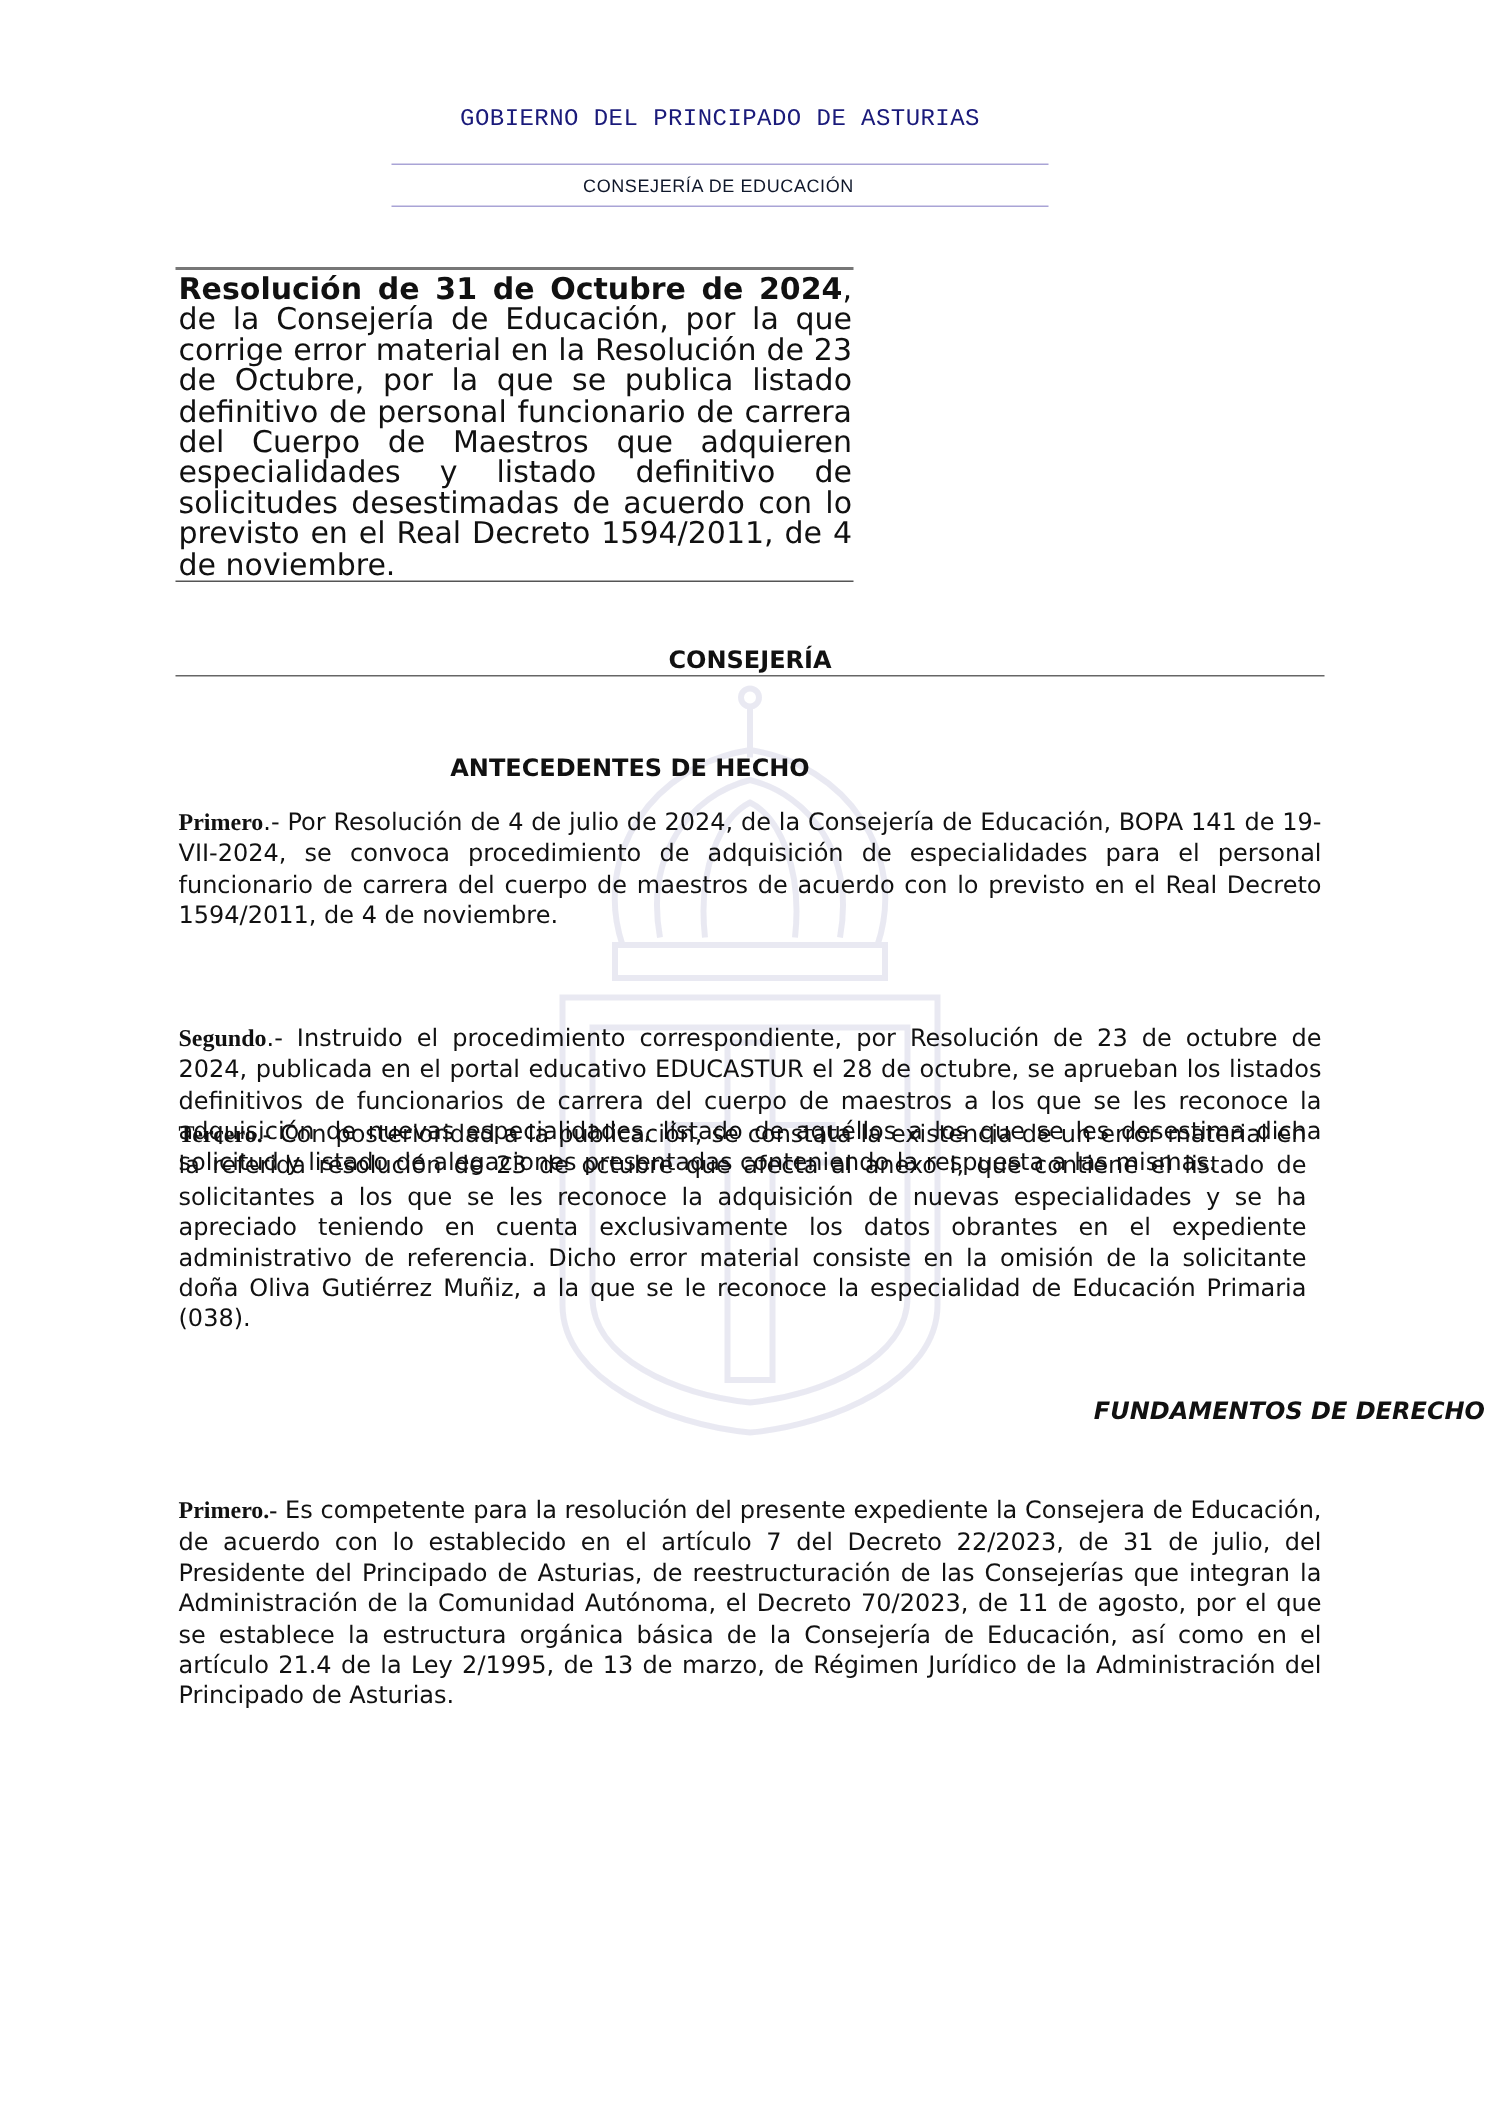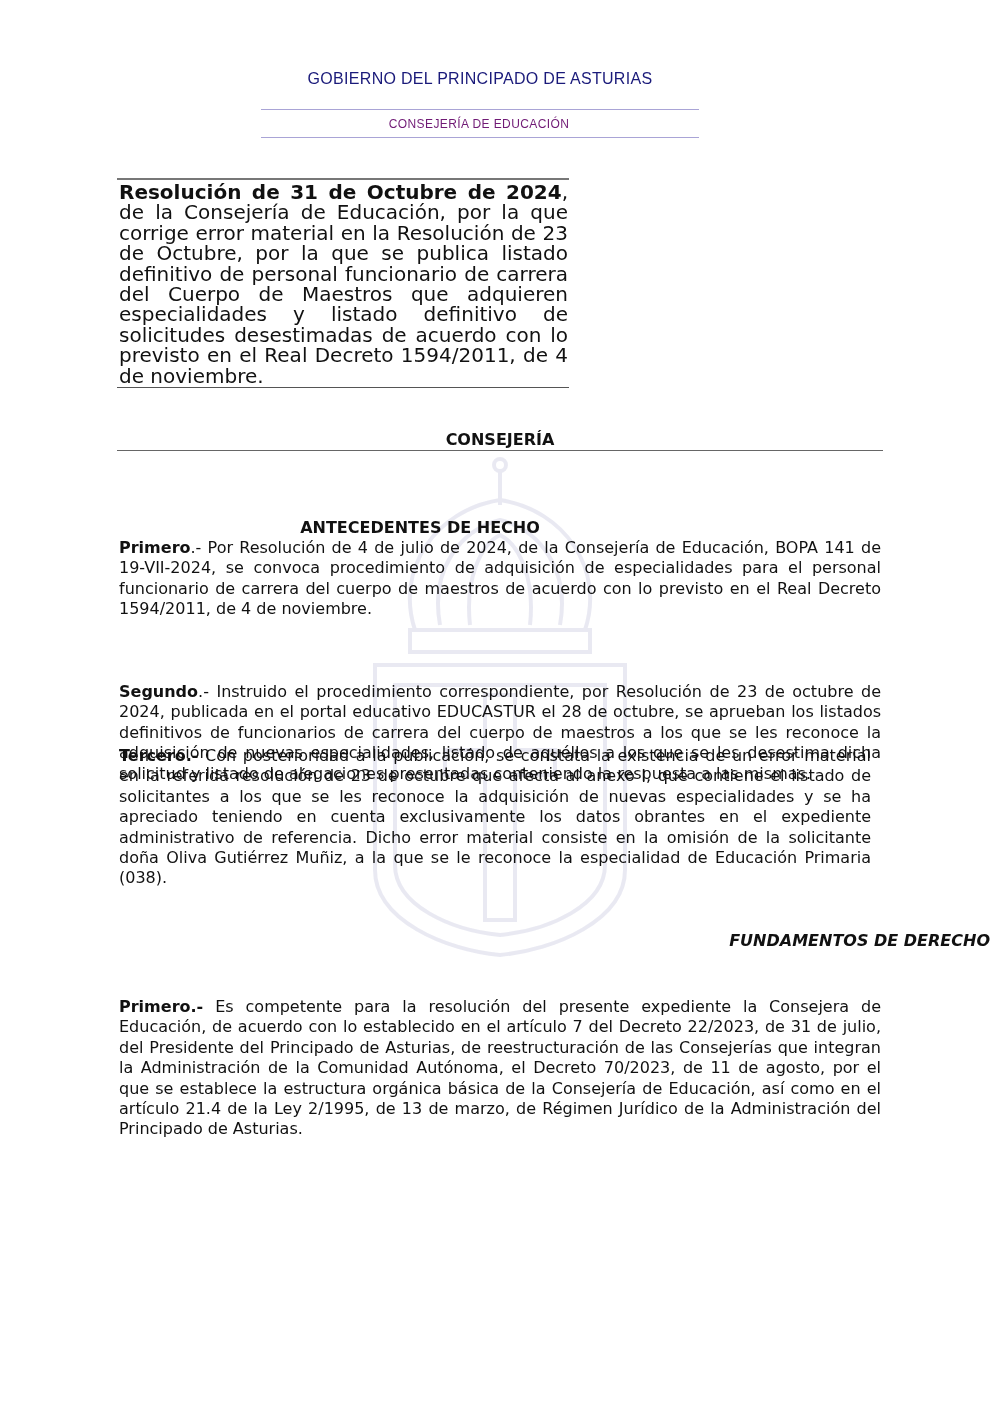--- a/index.html
+++ b/index.html
@@ -1,36 +1,36 @@
 <!DOCTYPE html>
 <html><head>
 <meta charset="utf-8">
 <style>
   html, body { margin: 0; padding: 0; background: #ffffff; }
   body { width: 1000px; height: 1414px; position: relative; overflow: hidden; font-family: "DejaVu Sans", sans-serif; color: #111; }
 
-  .header-title { position: absolute; top: 70px; left: 0; width: 960px; text-align: center; font-family: Liberation Sans, sans-serif; font-size: 16px; letter-spacing: 0.3px; color: #1a1a7a; }
+  .header-title { position: absolute; top: 70px; left: 0; width: 960px; text-align: center; font-family: Liberation Mono, monospace; font-size: 16px; letter-spacing: 0.3px; color: #1a1a7a; }
   .header-line { position: absolute; left: 261px; width: 438px; height: 1px; background: #a9a4d6; }
   .header-line.l1 { top: 109px; }
   .header-line.l2 { top: 137px; }
-  .header-sub { position: absolute; top: 117px; left: 0; width: 958px; text-align: center; font-family: "Liberation Sans", sans-serif; font-size: 12px; letter-spacing: 0.4px; color: #701a75; }
+  .header-sub { position: absolute; top: 117px; left: 0; width: 958px; text-align: center; font-family: "Liberation Sans", sans-serif; font-size: 12px; letter-spacing: 0.4px; color: #0f172a; }
 
   .watermark { position: absolute; left: 355px; top: 450px; width: 290px; height: 510px; opacity: 0.09; pointer-events: none; }
 
   .summary-box { position: absolute; left: 117px; top: 178px; width: 449px; border-top: 2px solid #777; border-bottom: 1px solid #555; padding: 2px 1px 1px 2px; font-size: 20px; line-height: 20.4px; text-align: justify; }
   .summary-box b { font-weight: bold; }
 
   .section-title { position: absolute; font-weight: bold; font-size: 16px; color: #111; }
   .resolucion-title { top: 430px; left: 0; width: 1000px; text-align: center; padding-left: 0; }
   .resolucion-line { position: absolute; left: 117px; top: 450px; width: 766px; height: 1px; background: #666; }
-  .antecedentes-title { top: 518px; left: 0; width: 840px; text-align: center; }
+  .antecedentes-title { top: 502px; left: 0; width: 840px; text-align: center; }
   .fundamentos-title { top: 931px; left: 0; width: 990px; text-align: right; font-style: italic; }
 
   .para { position: absolute; left: 119px; width: 762px; font-size: 16px; line-height: 20.4px; text-align: justify; }
-  .para b { font-weight: bold; }
+  .para b { font-weight: bold; font-family: Liberation Serif, serif; }
   .p1 { top: 538px; }
   .p2 { top: 639px; margin-top: 43px; }
   .p3 { top: 746px; width: 752px; }
   .p4 { top: 977px; margin-top: 20px; }
 </style>
 </head>
 <body>
 
 <div class="header-title">GOBIERNO DEL PRINCIPADO DE ASTURIAS</div>
 <div class="header-line l1"></div>

